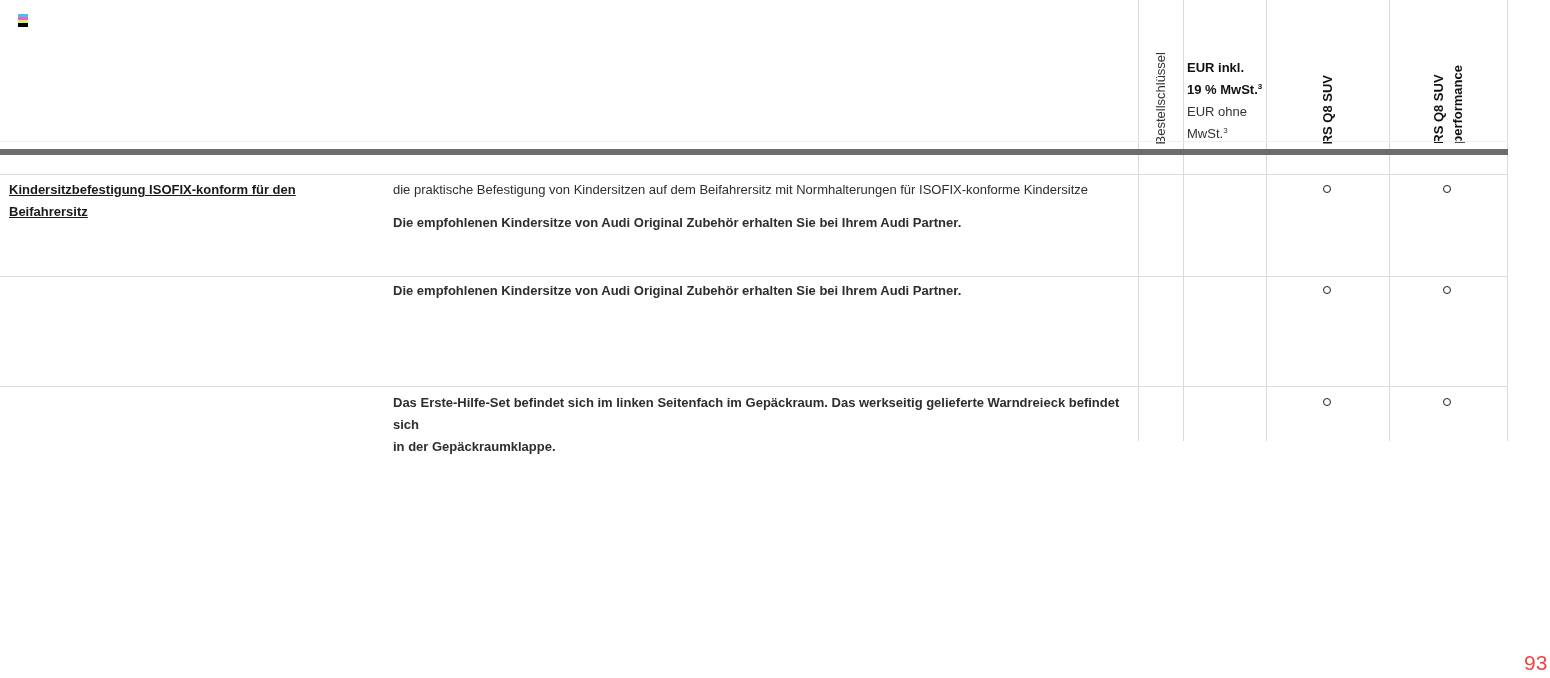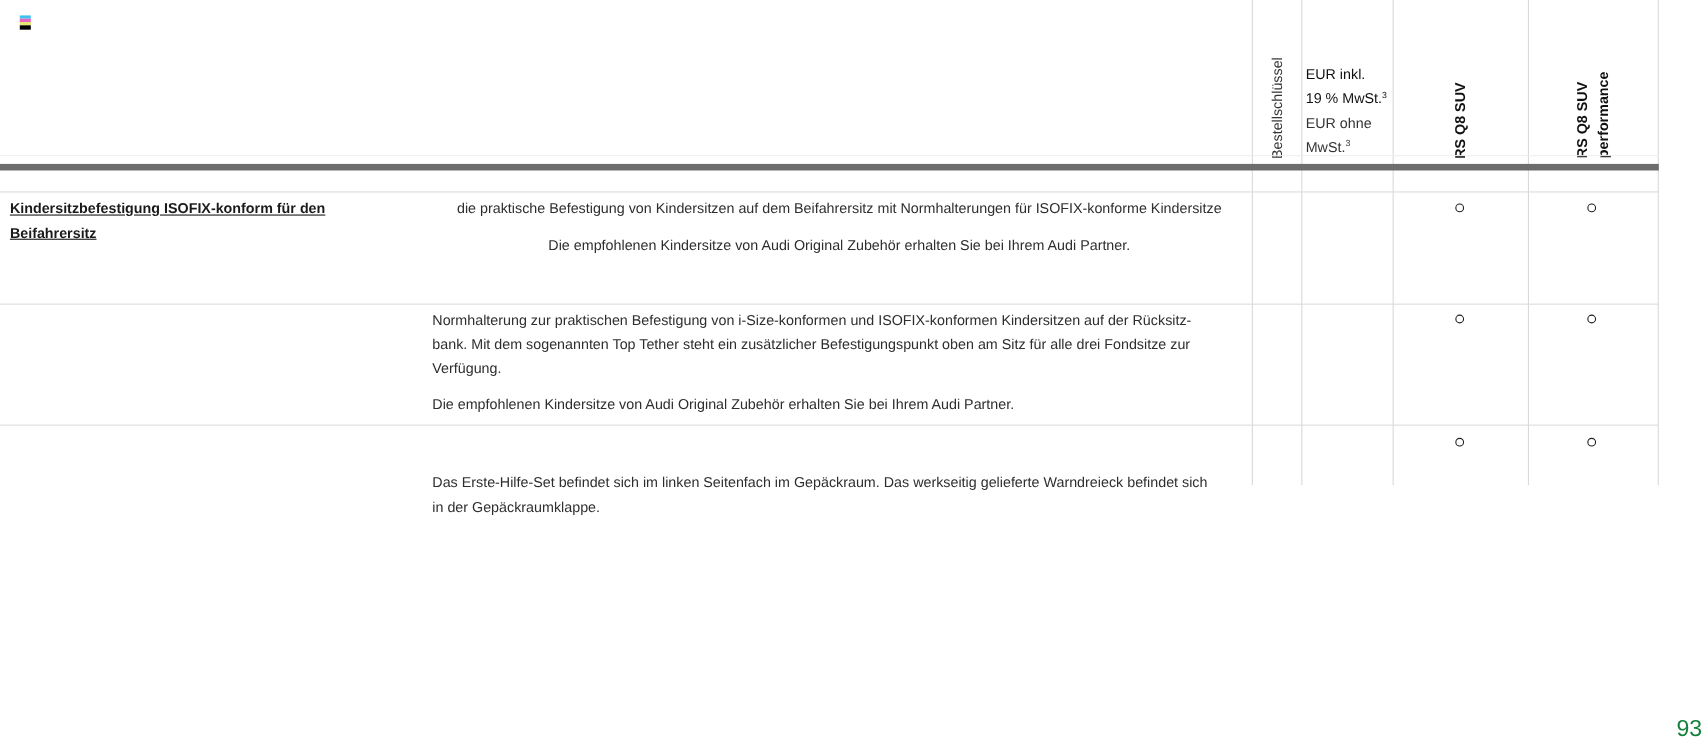--- a/index.html
+++ b/index.html
@@ -25,38 +25,38 @@
   .hcell{position:absolute;top:0;height:144px;display:flex;align-items:flex-end;justify-content:center;}
   .hc-best{left:1138px;width:45px;}
   .hc-m1{left:1266px;width:123px;}
   .hc-m2{left:1389px;width:118px;}
   .vtext{writing-mode:vertical-rl;transform:rotate(180deg);white-space:pre-line;
          font-size:13px;line-height:19px;color:#333;}
   .vbold{font-weight:bold;color:#111;}
   .eurcell{position:absolute;left:1187px;top:0;width:80px;height:145px;
            display:flex;flex-direction:column;justify-content:flex-end;
            font-size:13px;line-height:22px;color:#333;}
-  .eurcell .bold{font-weight:normal;color:#111;}
+  .eurcell .bold{font-weight:bold;color:#111;}
   .pre{white-space:pre-line;}
   sup{font-size:8px;line-height:0;vertical-align:super;}
   
   .row-title{position:absolute;left:9px;width:372px;font-size:13px;font-weight:bold;
              line-height:22px;white-space:pre-line;color:#1a1a1a;}
   .t1{top:179px;text-decoration:underline;} .t2{top:280px;} .t3{top:392px;}
   .row-desc{position:absolute;left:393px;width:740px;font-size:13px;line-height:22px;color:#2e2e2e;}
-  .d1{top:179px;text-align:center;} .d2{top:280px;} .d3{top:392px;margin-top:36px;}
+  .d1{top:179px;} .d2{top:280px;} .d3{top:392px;}
   .row-desc p{margin:0 0 11px 0;white-space:pre-line;}
-  .row-desc p:last-child{margin-bottom:0;}
+  .row-desc p:last-child{margin-bottom:0;font-weight:bold;}
   
   .opt{position:absolute;width:6px;height:6px;border:1.4px solid #1f1f1f;border-radius:50%;background:#fff;}
   .o1a{left:1323px;top:185px;} .o1b{left:1443px;top:185px;}
   .o2a{left:1323px;top:286px;} .o2b{left:1443px;top:286px;}
   .o3a{left:1323px;top:398px;} .o3b{left:1443px;top:398px;}
   
-  .pagenum{position:absolute;left:1524px;top:651px;font-size:21px;color:#15803d;}
+  .pagenum{position:absolute;left:1524px;top:651px;font-size:21px;color:#ef4444;}
 </style>
 </head>
 <body>
 
 <div class="page">
 
   <div class="cmyk">
     <div class="c1"></div>
     <div class="c2"></div>
     <div class="c3"></div>
@@ -99,23 +99,20 @@
   <div class="row-title t1">Kindersitzbefestigung ISOFIX-konform für den
 Beifahrersitz</div>
   <div class="row-desc d1">
     <p>die praktische Befestigung von Kindersitzen auf dem Beifahrersitz mit Normhalterungen für ISOFIX-konforme Kindersitze</p>
     <p>Die empfohlenen Kindersitze von Audi Original Zubehör erhalten Sie bei Ihrem Audi Partner.</p>
   </div>
   <div class="opt o1a"></div>
   <div class="opt o1b"></div>
 
   <div class="row-desc d2">
-    <p>Normhalterung zur praktischen Befestigung von i-Size-konformen und ISOFIX-konformen Kindersitzen auf der Rücksitz-
-bank. Mit dem sogenannten Top Tether steht ein zusätzlicher Befestigungspunkt oben am Sitz für alle drei Fondsitze zur
-Verfügung.</p>
     <p>Die empfohlenen Kindersitze von Audi Original Zubehör erhalten Sie bei Ihrem Audi Partner.</p>
   </div>
   <div class="opt o2a"></div>
   <div class="opt o2b"></div>
 
   <div class="row-desc d3">
     <p>Das Erste-Hilfe-Set befindet sich im linken Seitenfach im Gepäckraum. Das werkseitig gelieferte Warndreieck befindet sich
 in der Gepäckraumklappe.</p>
   </div>
   <div class="opt o3a"></div>

